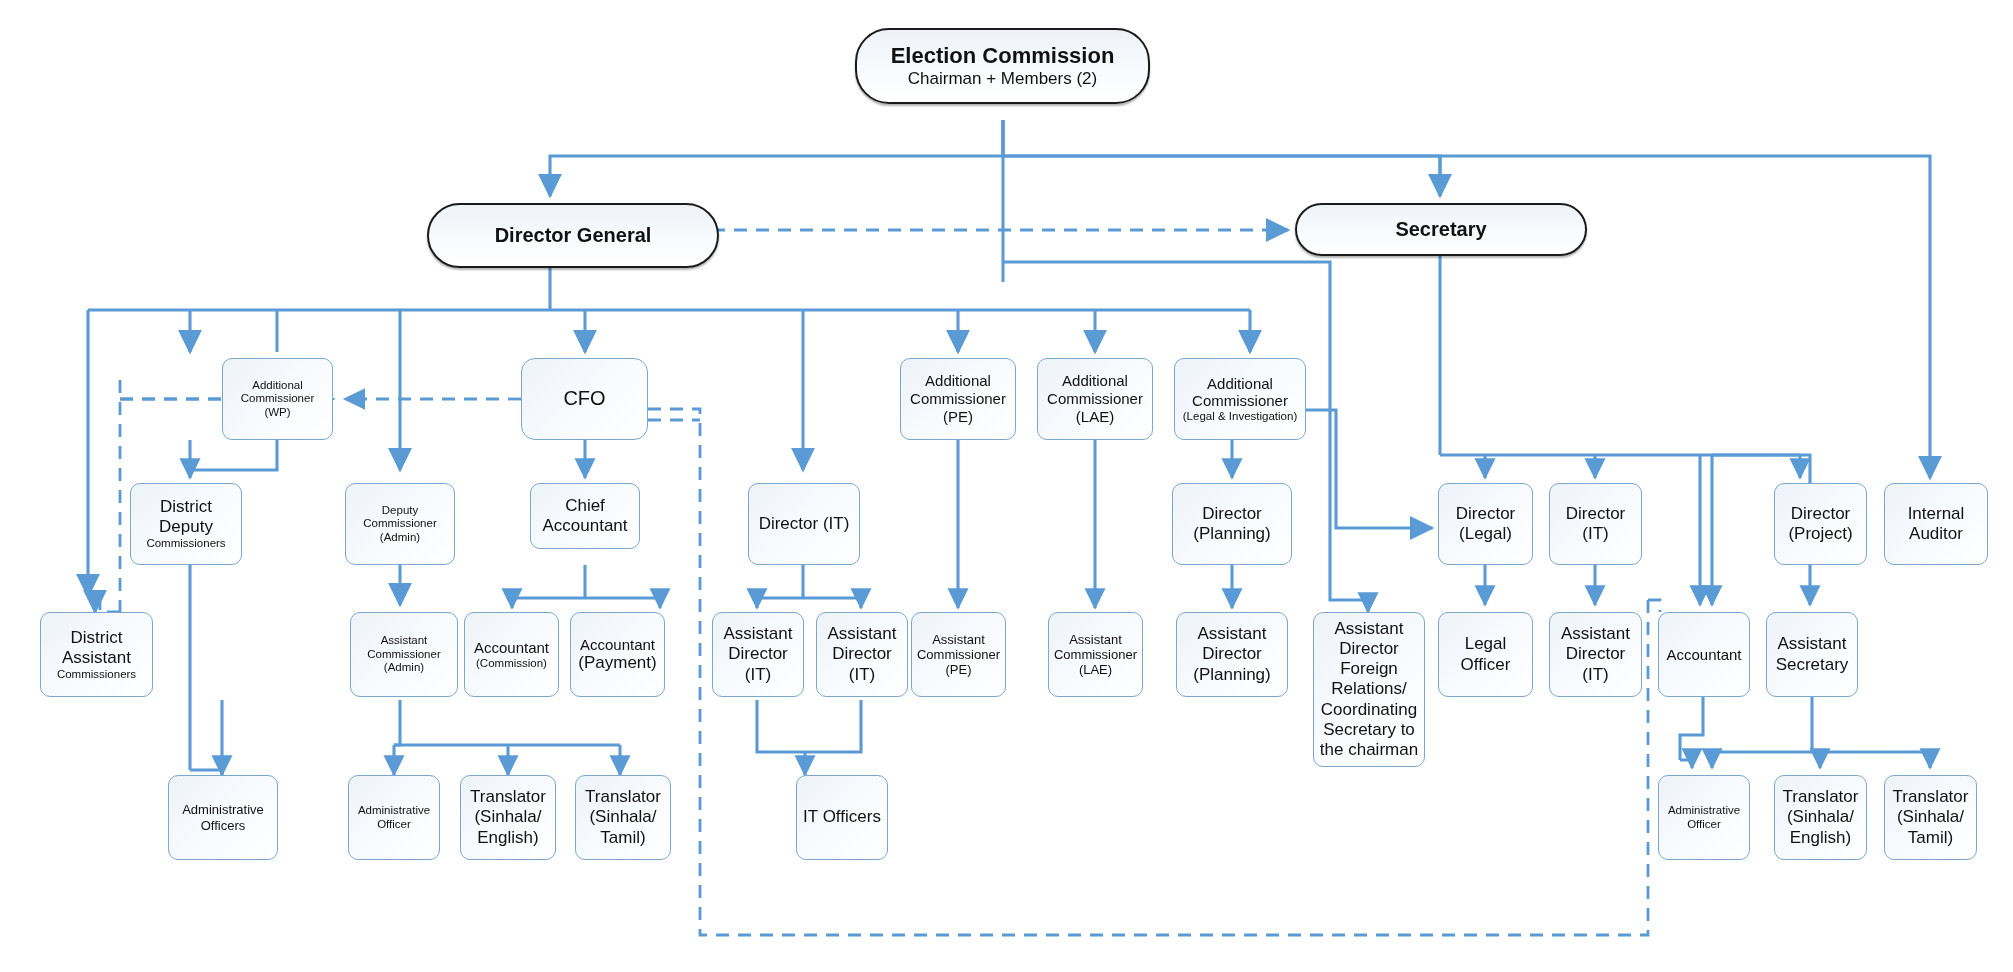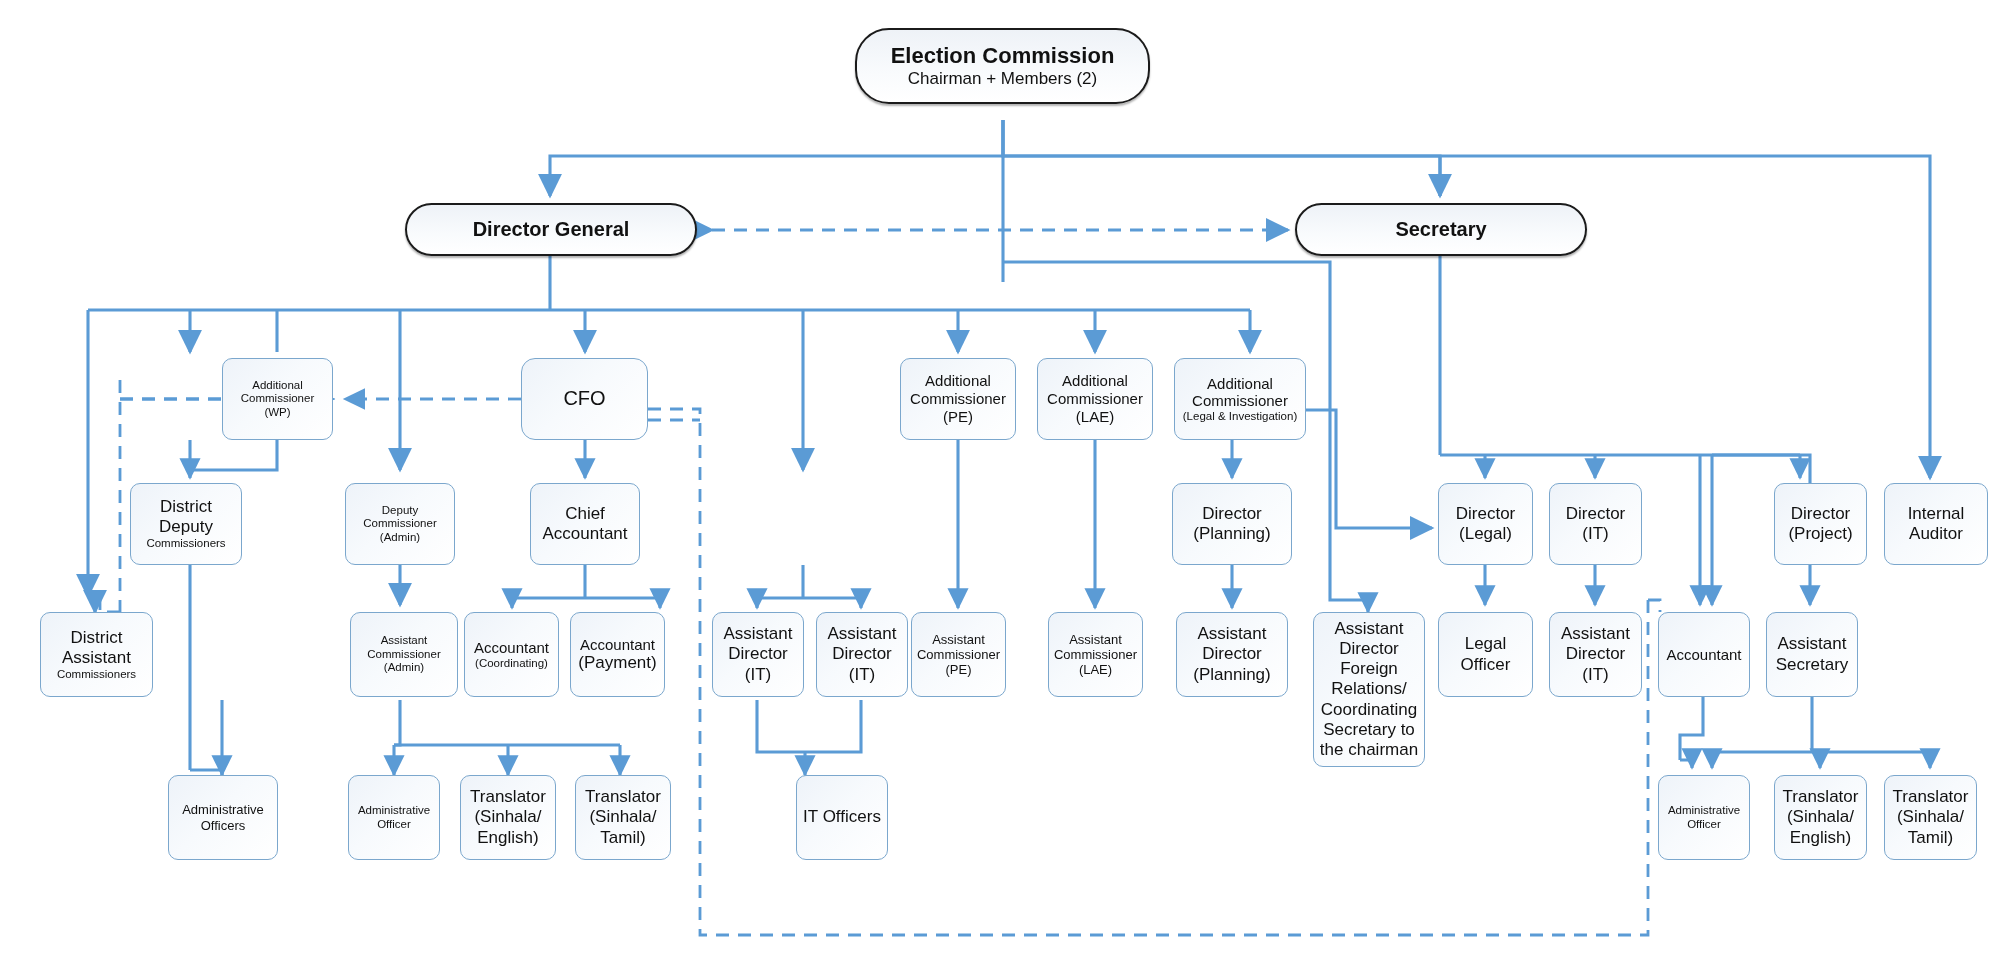--- a/index.html
+++ b/index.html
@@ -162,21 +162,21 @@
       <path d="M1930,752 L1930,768" marker-end="url(#ahs)"></path>
 
     </g>
   </svg>
 
   <div class="node pill t-xl" style="left:855px;top:28px;width:295px;height:76px;">
     <span class="ln t-xl">Election Commission</span>
     <span class="ln sub t-md">Chairman + Members (2)</span>
   </div>
 
-  <div class="node pill t-lg" style="left:405px;top:203px;width:292px;height:53px;">
+  <div class="node pill t-lg" style="left:427px;top:203px;width:292px;height:65px;">
     <span class="ln">Director General</span>
   </div>
   <div class="node pill t-lg" style="left:1295px;top:203px;width:292px;height:53px;">
     <span class="ln">Secretary</span>
   </div>
 
   <div class="node t-xxs" style="left:222px;top:358px;width:111px;height:82px;">
     <span class="ln">Additional</span>
     <span class="ln">Commissioner</span>
     <span class="ln">(WP)</span>
@@ -203,23 +203,26 @@
   <div class="node" style="left:130px;top:483px;width:112px;height:82px;">
     <span class="ln t-md">District</span>
     <span class="ln t-md">Deputy</span>
     <span class="ln t-xxs">Commissioners</span>
   </div>
   <div class="node t-xxs" style="left:345px;top:483px;width:110px;height:82px;">
     <span class="ln">Deputy</span>
     <span class="ln">Commissioner</span>
     <span class="ln">(Admin)</span>
   </div>
-  <div class="node t-md" style="left:530px;top:483px;width:110px;height:82px;">
+  <div class="node t-md" style="left:530px;top:483px;width:110px;height:66px;">
     <span class="ln">Chief</span>
     <span class="ln">Accountant</span>
+  </div>
+  <div class="node t-md" style="left:748px;top:483px;width:112px;height:82px;">
+    <span class="ln">Director (IT)</span>
   </div>
   <div class="node t-md" style="left:1172px;top:483px;width:120px;height:82px;">
     <span class="ln">Director</span>
     <span class="ln">(Planning)</span>
   </div>
   <div class="node t-md" style="left:1438px;top:483px;width:95px;height:82px;">
     <span class="ln">Director</span>
     <span class="ln">(Legal)</span>
   </div>
   <div class="node t-md" style="left:1549px;top:483px;width:93px;height:82px;">
@@ -240,21 +243,21 @@
     <span class="ln t-md">Assistant</span>
     <span class="ln t-xxs">Commissioners</span>
   </div>
   <div class="node t-xxs" style="left:350px;top:612px;width:108px;height:85px;">
     <span class="ln">Assistant</span>
     <span class="ln">Commissioner</span>
     <span class="ln">(Admin)</span>
   </div>
   <div class="node" style="left:464px;top:612px;width:95px;height:85px;">
     <span class="ln t-sm">Accountant</span>
-    <span class="ln t-xxs">(Coordinating)</span>
+    <span class="ln t-xxs">(Commission)</span>
   </div>
   <div class="node t-sm" style="left:570px;top:612px;width:95px;height:85px;">
     <span class="ln">Accountant</span>
     <span class="ln t-md">(Payment)</span>
   </div>
   <div class="node t-md" style="left:712px;top:612px;width:92px;height:85px;">
     <span class="ln">Assistant</span>
     <span class="ln">Director</span>
     <span class="ln">(IT)</span>
   </div>

